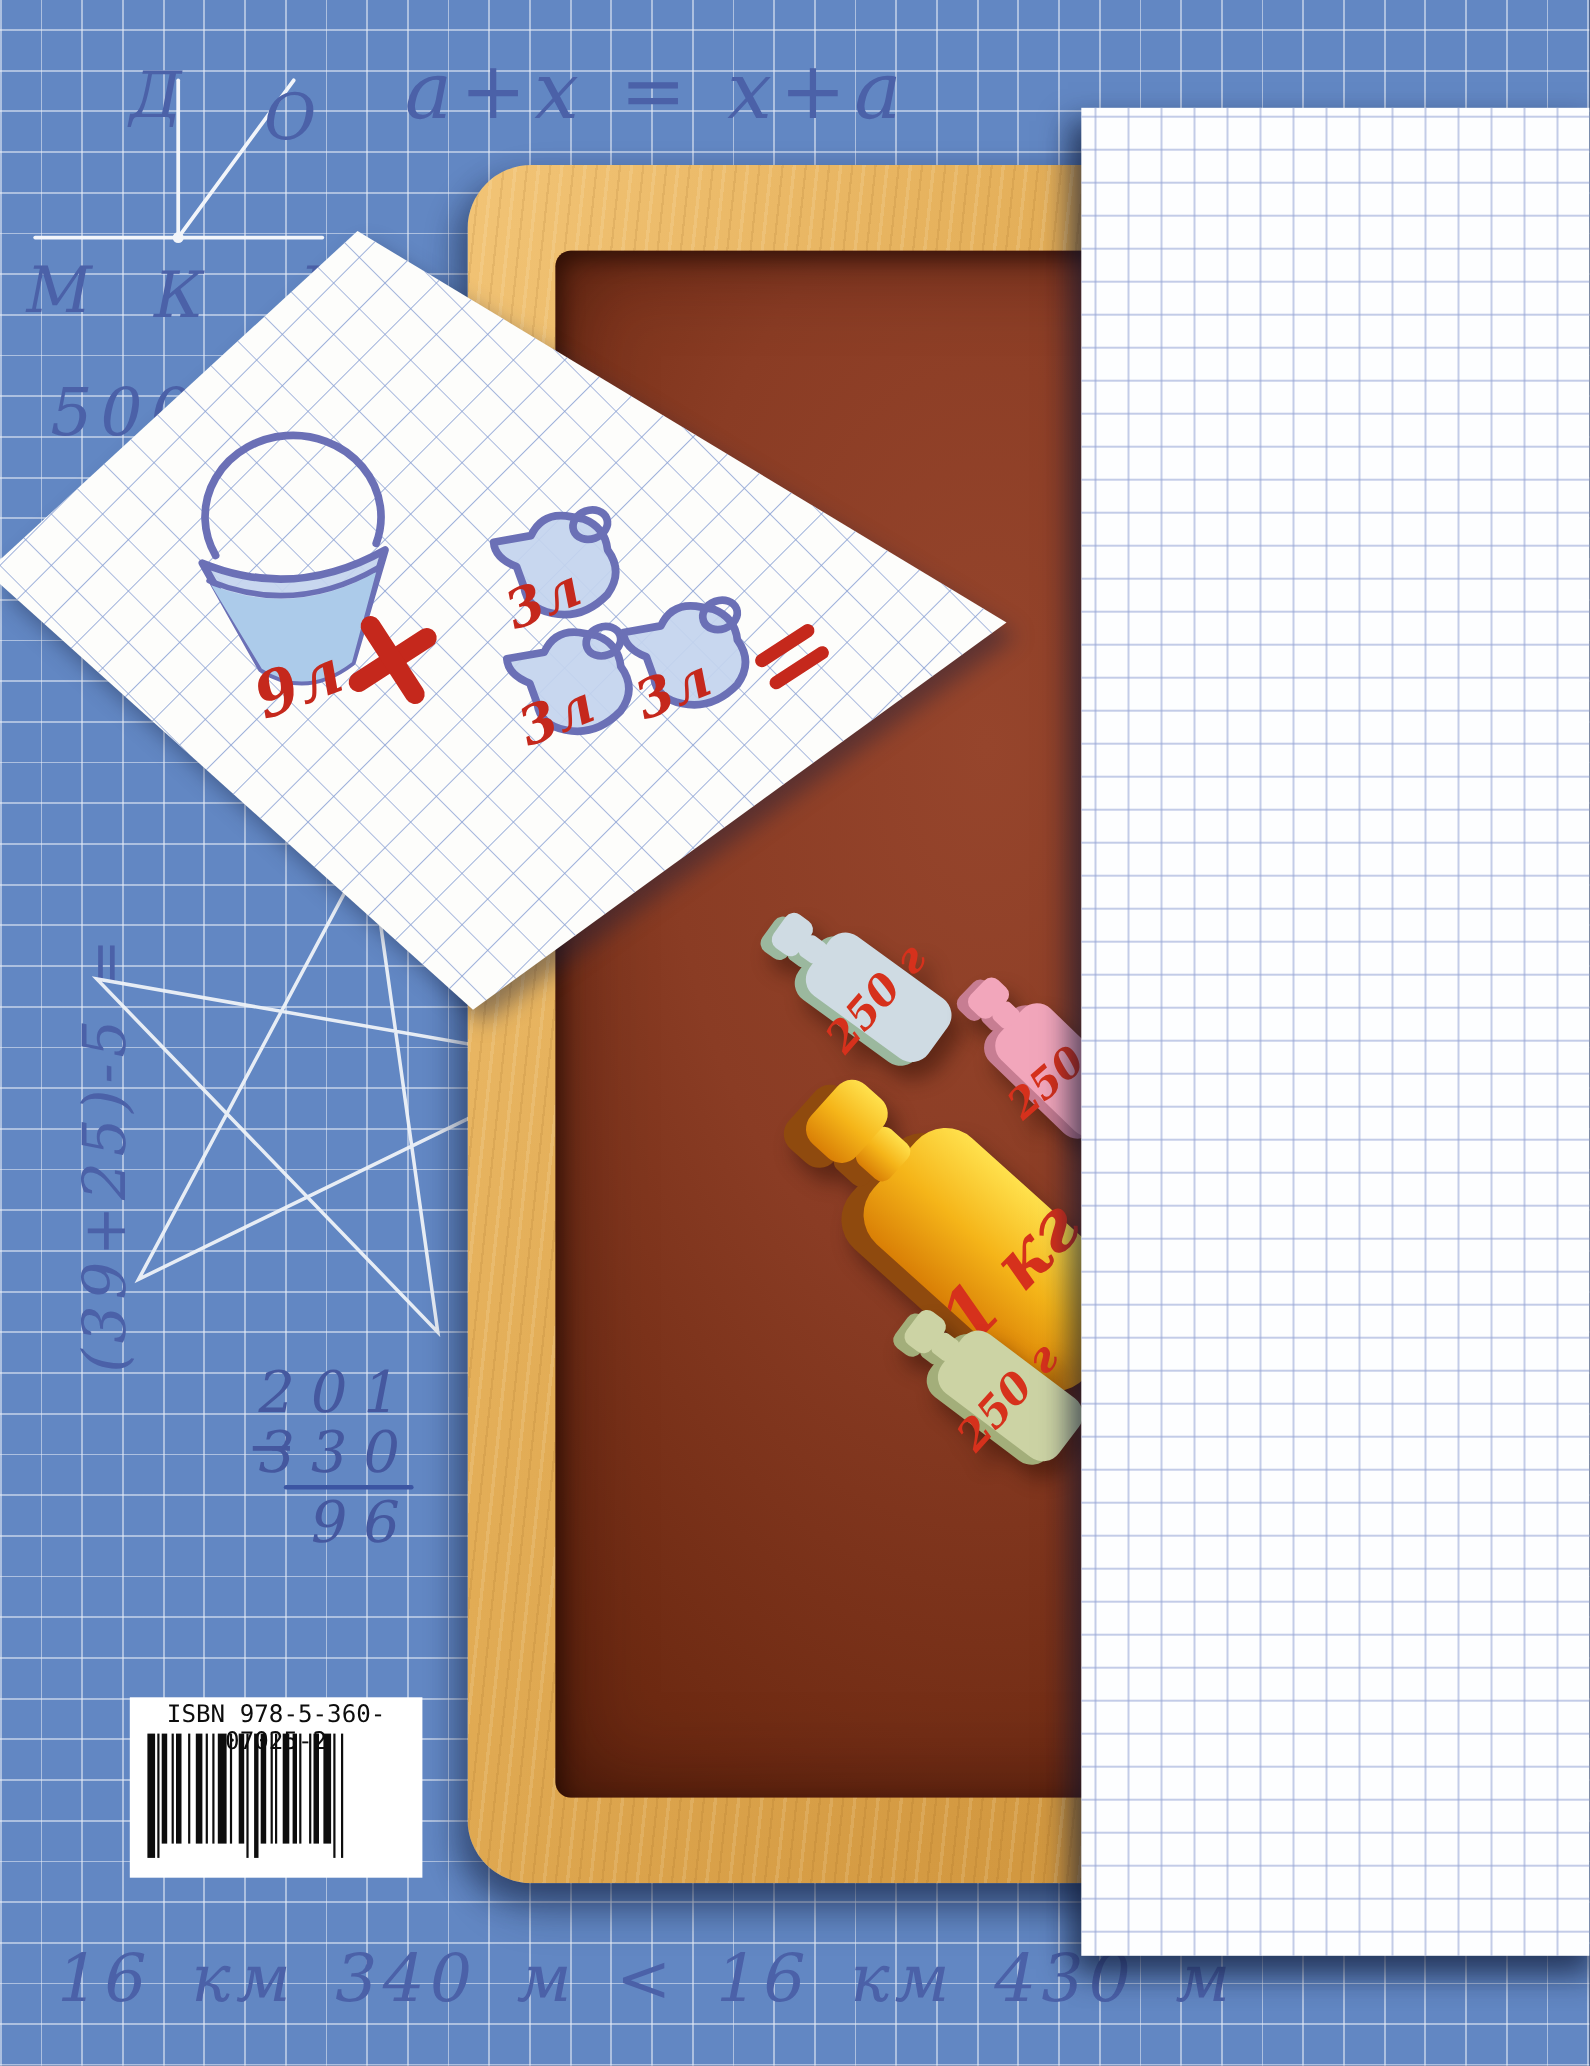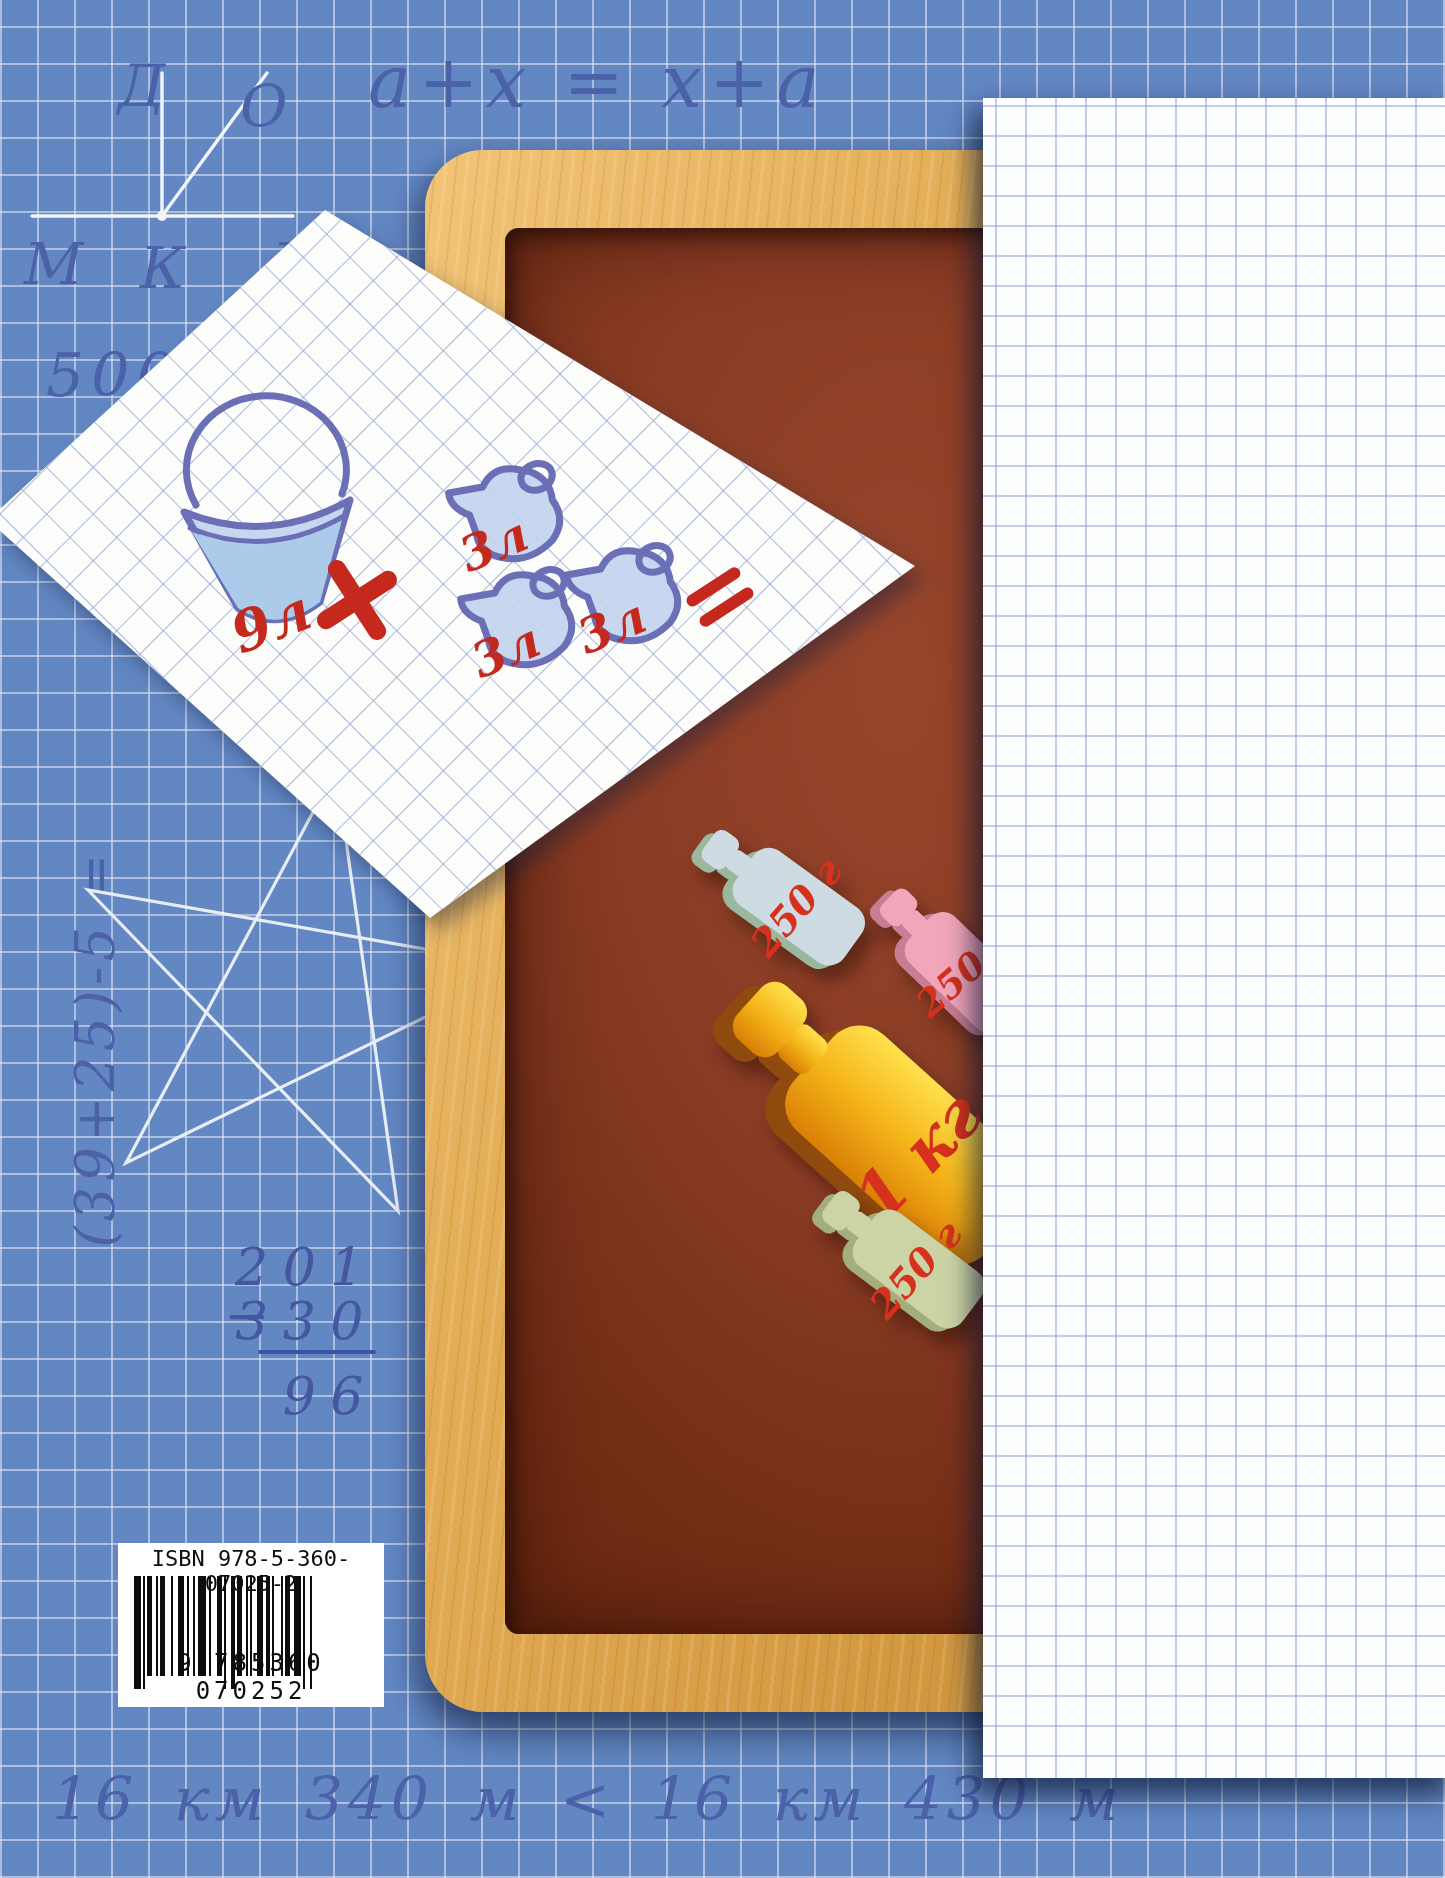--- a/index.html
+++ b/index.html
@@ -46,21 +46,21 @@
       repeating-linear-gradient(0deg, rgba(148,163,212,.55) 0 1.6px, transparent 1.6px 30px),
       repeating-linear-gradient(90deg, rgba(148,163,212,.55) 0 1.6px, transparent 1.6px 30px);
     background-position:12px 9px;
     box-shadow:-12px 12px 24px rgba(12,22,50,.50), 0 18px 26px rgba(12,22,50,.40);
   }
   
   #subtraction{position:absolute; left:228px; top:1240px; width:150px; z-index:1;}
   #subtraction .row{position:relative; text-align:right; font-size:52px; letter-spacing:.28em; line-height:54px; color:#45589f; font-style:italic;}
   #sub-minus{position:absolute; left:-4px; top:44px; font-size:54px; color:#45589f; font-style:italic;}
   #sub-line{position:absolute; right:2px; top:110px; width:118px; height:4px; background:#3c55a2; border-radius:2px;}
-  #sub-diff{margin-top:21px;}
+  #sub-diff{margin-top:10px;}
   
   #barcode-box{position:absolute; left:118px; top:1543px; width:266px; height:164px; background:#ffffff; z-index:6;}
   #isbn-label{position:absolute; left:0; right:0; top:3px; text-align:center; font-family:"DejaVu Sans Mono",monospace; font-size:22px; color:#0d0d0d;}
   #bars{position:absolute; left:16px; top:33px; height:113px; display:flex; align-items:flex-start;}
   .bar{background:#0d0d0d; height:100px;}
   .bar.tall{height:113px;}
   .gap{height:10px;}
   #barcode-digits{position:absolute; left:0; right:0; bottom:2px; text-align:center; font-family:"DejaVu Sans Mono",monospace; font-size:24px; letter-spacing:4px; color:#0d0d0d;}
 </style>
 </head>
@@ -270,16 +270,15 @@
         <div class="gap" style="width: 2.2px;"></div>
         <div class="bar" style="width: 4.4px;"></div>
         <div class="gap" style="width: 4.4px;"></div>
         <div class="bar" style="width: 6.6px;"></div>
         <div class="gap" style="width: 2.2px;"></div>
         <div class="bar tall" style="width: 2.2px;"></div>
         <div class="gap" style="width: 4.4px;"></div>
         <div class="bar tall" style="width: 2.2px;"></div>
         <div class="gap" style="width: 2.2px;"></div>
       </div>
-    <div id="barcode-digits">9 785360 070252</div>
   </div>
 
 </div>
 
 </body></html>

